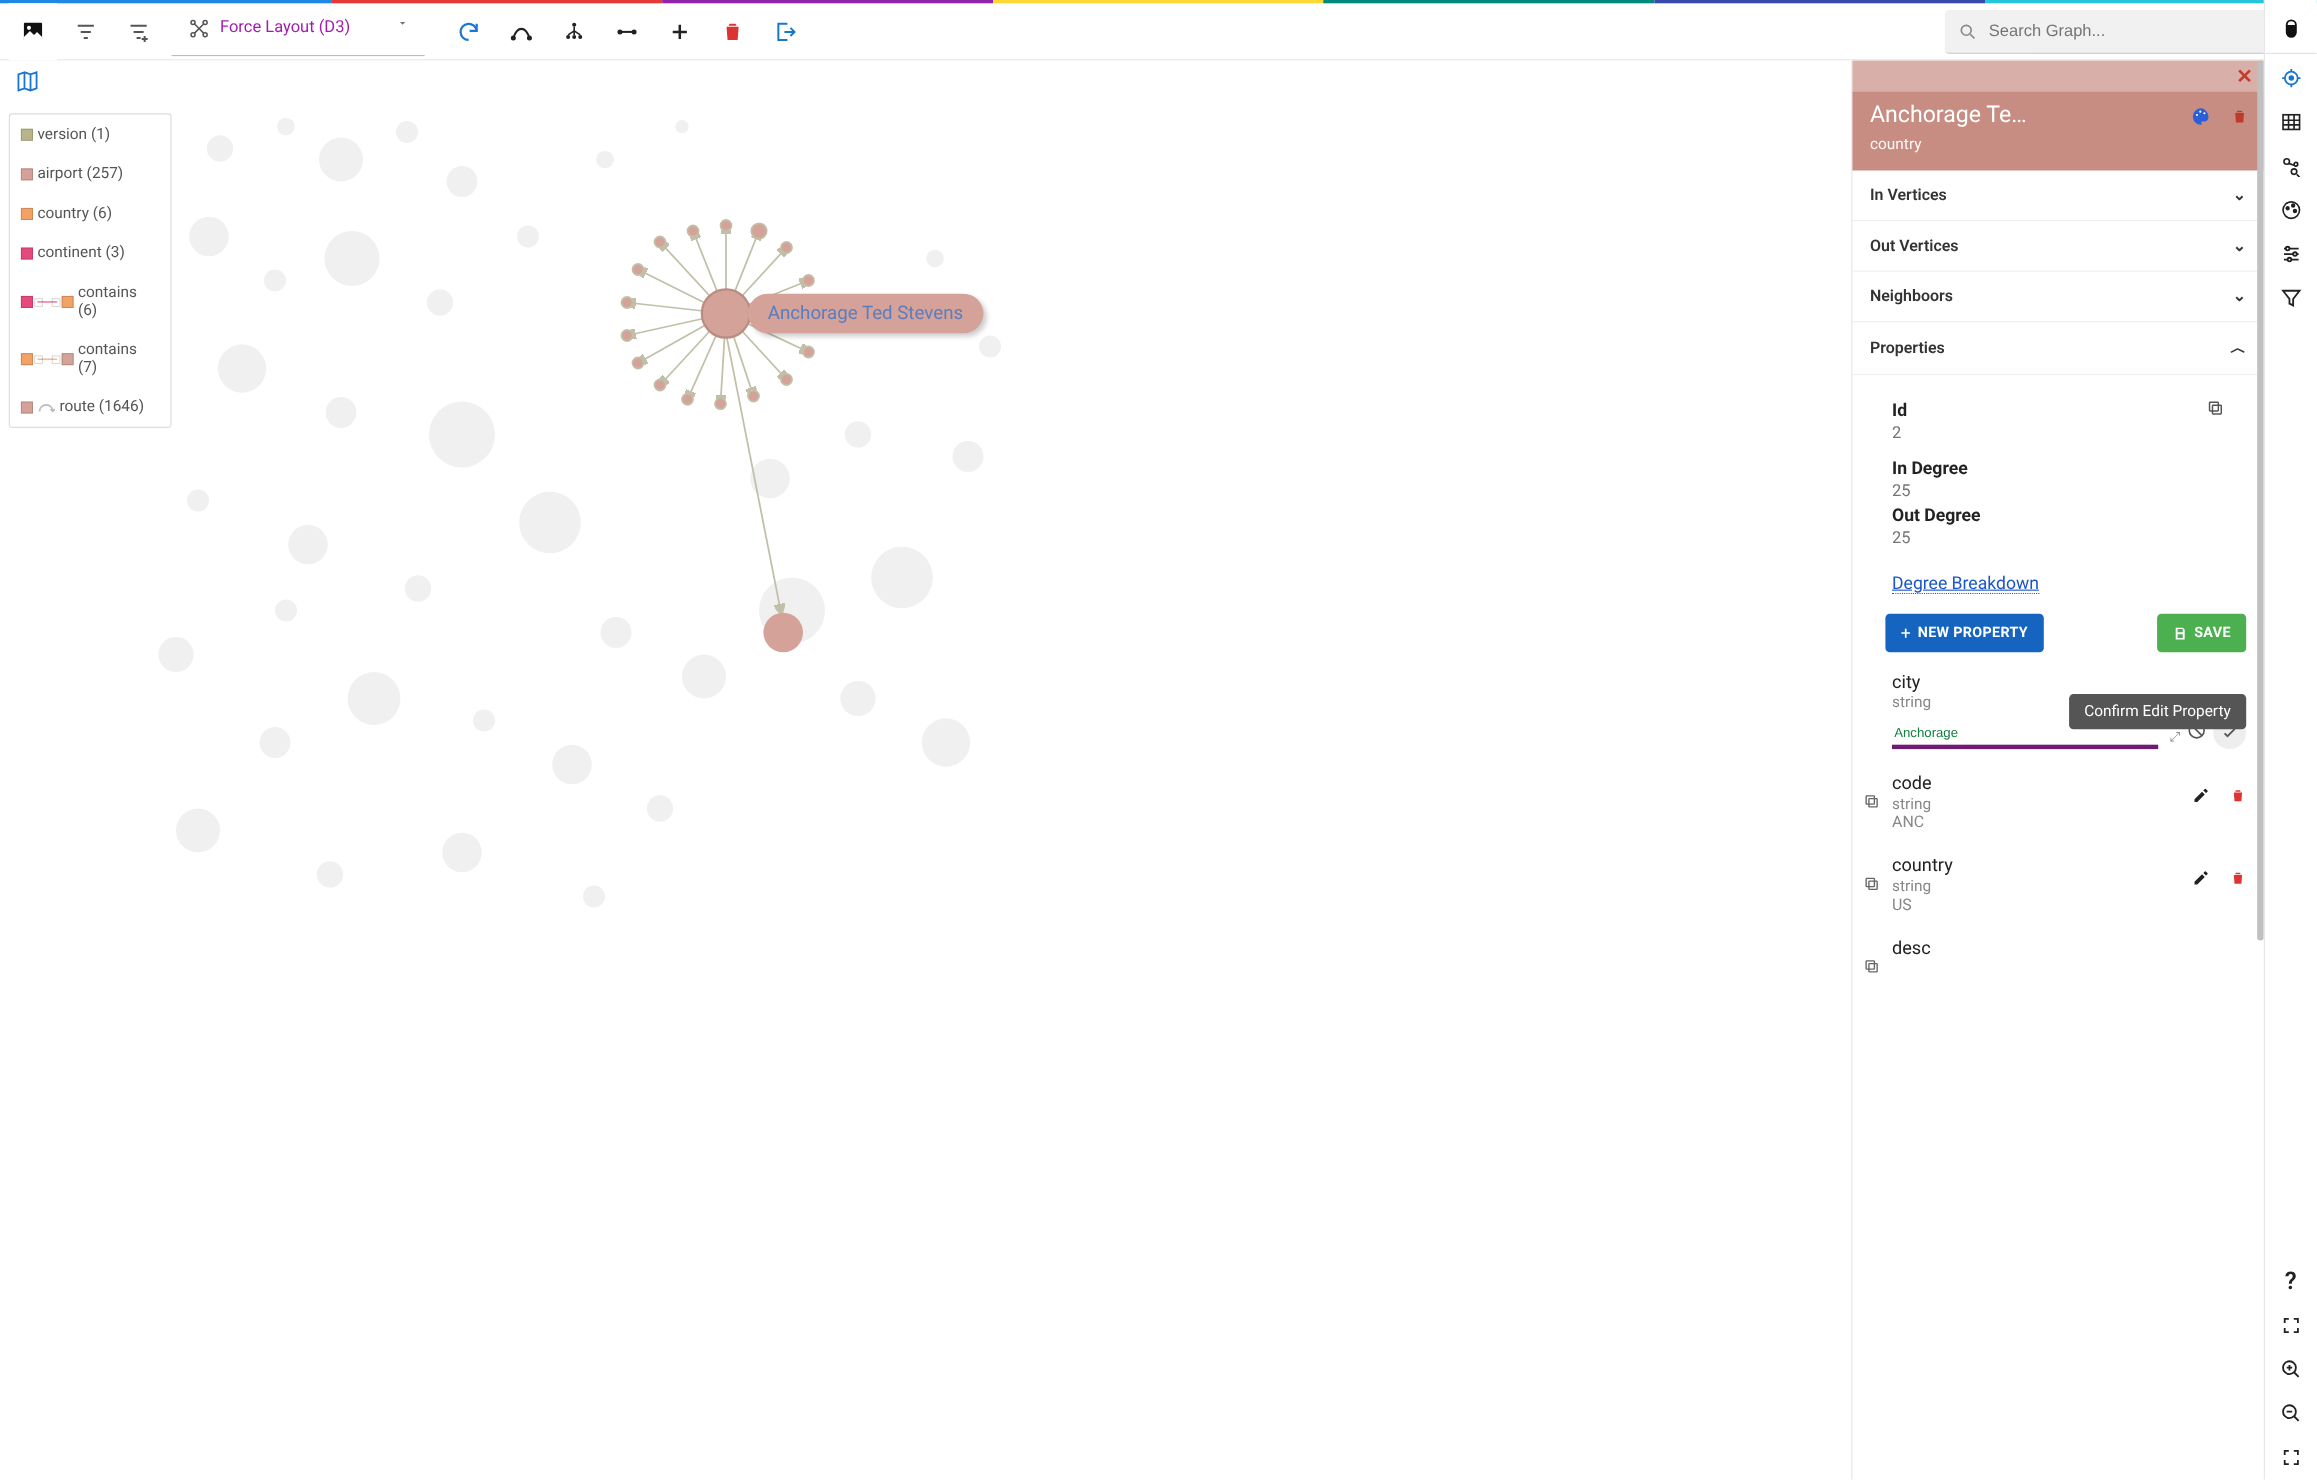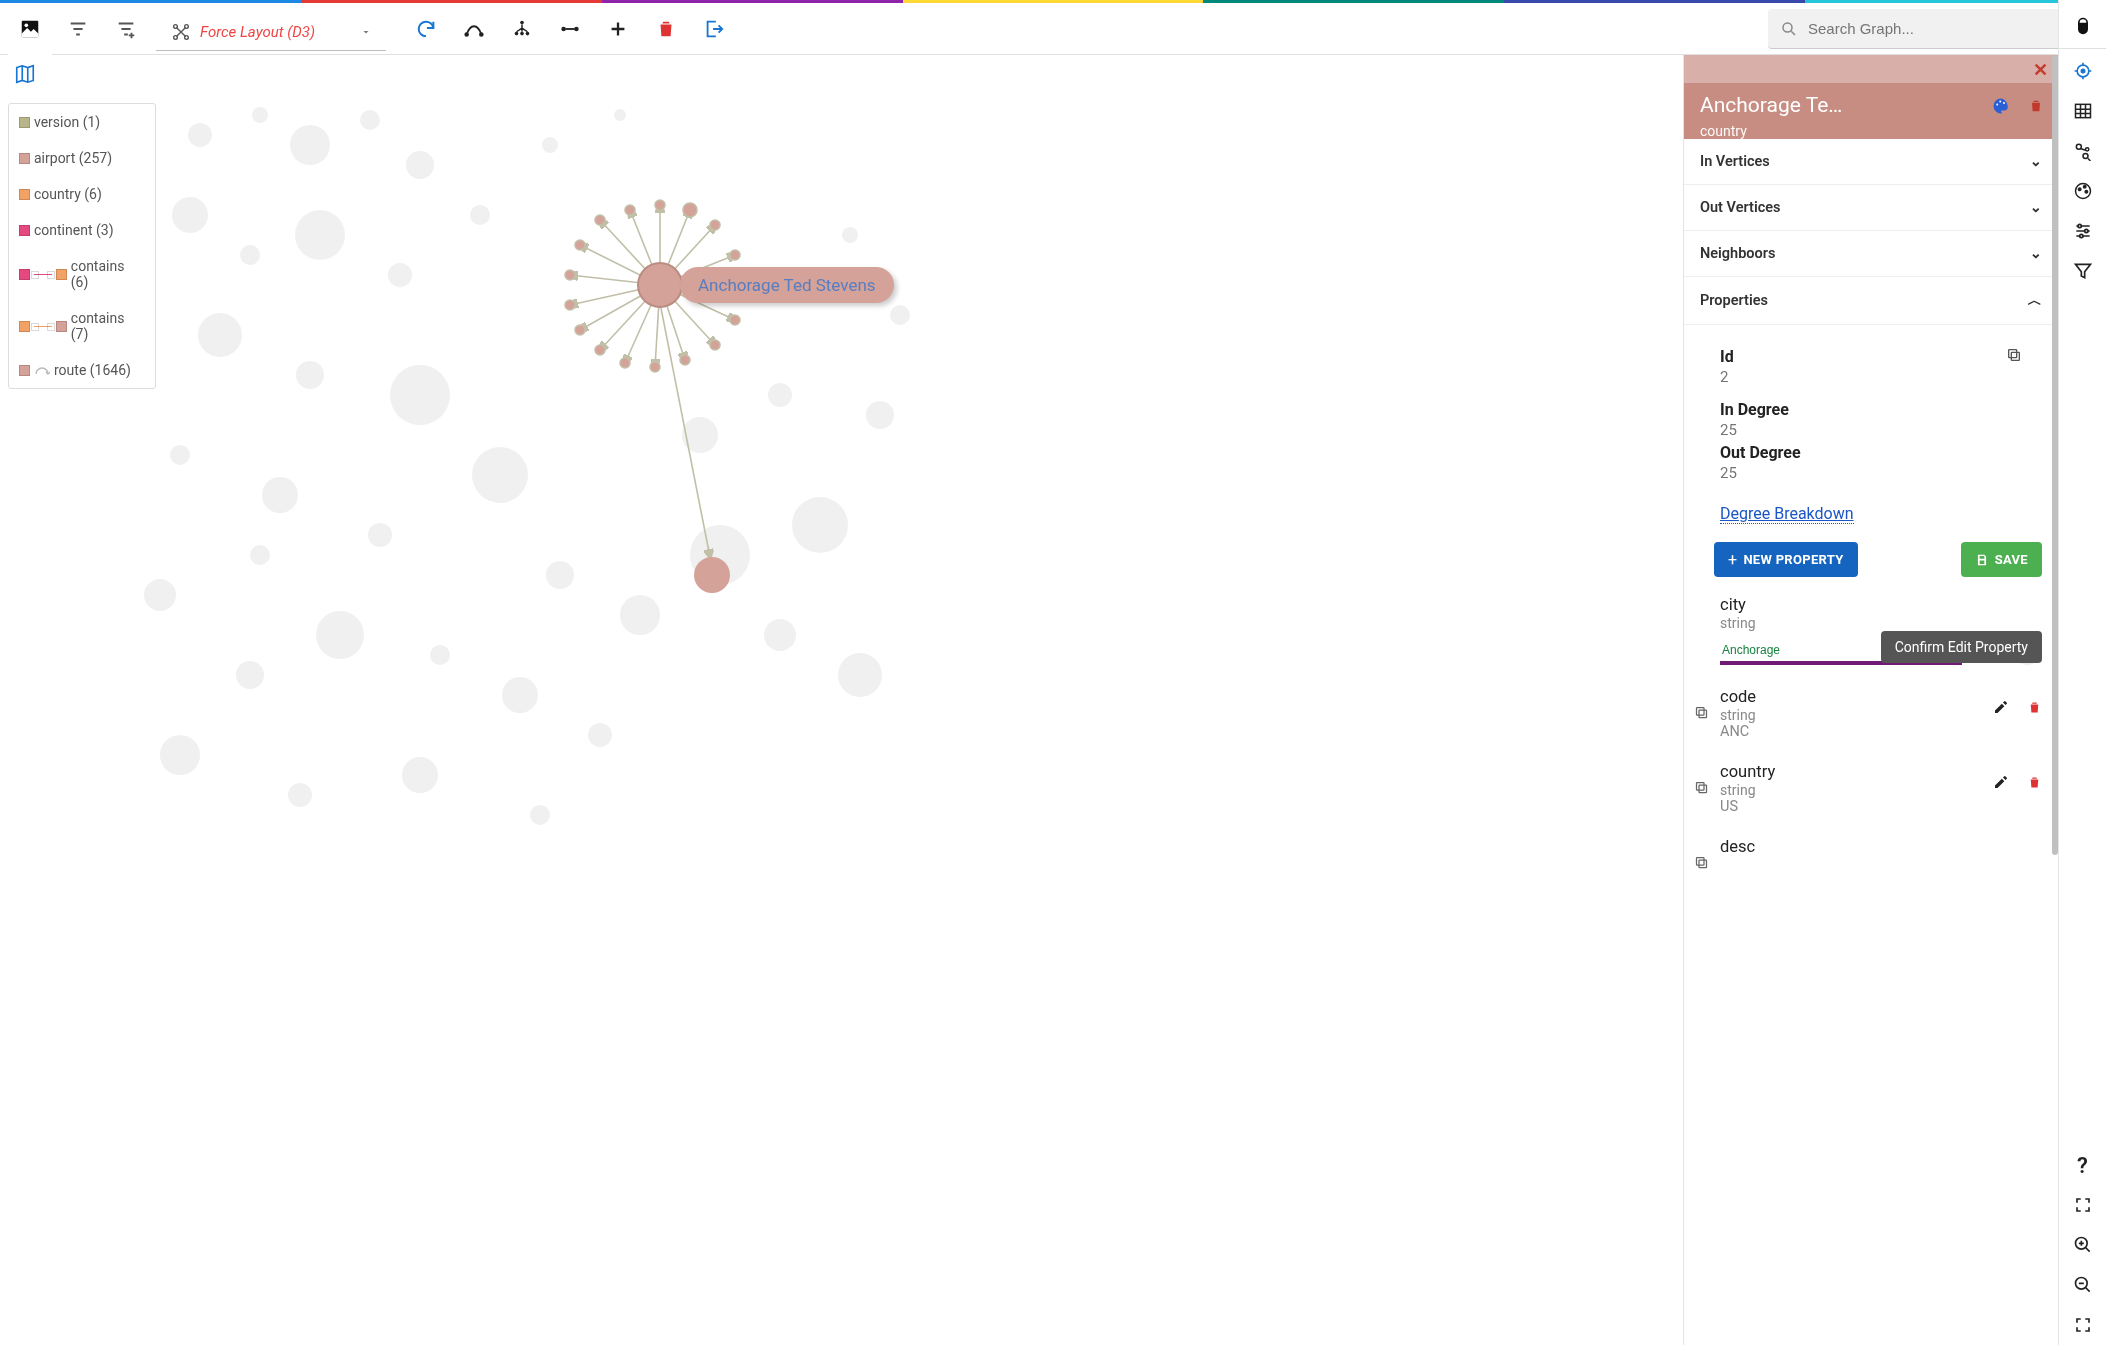--- a/index.html
+++ b/index.html
@@ -12,22 +12,22 @@
     height: 52px; display: flex; align-items: stretch; border-bottom: 1px solid #e0e0e0;
   }
   .toolbar-left { display: flex; align-items: center; gap: 4px; padding-left: 8px; }
   .toolbar-btn {
     width: 44px; height: 52px; display: flex; align-items: center; justify-content: center;
     cursor: pointer; color: #555;
   }
   .toolbar-btn.active { color: #1976d2; }
   .toolbar-btn svg { width: 22px; height: 22px; }
   .layout-dropdown {
-    display: flex; align-items: center; gap: 8px; padding: 0 14px; min-width: 230px;
-    border-bottom: 1px solid #bbb; margin: 8px 4px 0 4px; height: 36px; color: #ef4444; font-style: italic;
+    display: flex; align-items: flex-start; gap: 8px; padding: 0 14px; min-width: 230px;
+    border-bottom: 1px solid #bbb; margin: 8px 4px 0 4px; height: 36px; color: #a21caf;
   }
   .layout-dropdown .label { flex: 1; font-size: 15px; }
   .toolbar-mid { display: flex; align-items: center; margin-left: 12px; }
   .toolbar-mid .toolbar-btn { width: 48px; }
   .toolbar-search {
     margin-left: auto; display: flex; align-items: center; gap: 10px;
     background: #f1f1f1; border-radius: 4px; height: 40px; padding: 0 12px;
     margin-top: 6px; margin-right: 8px; min-width: 330px;
     border-bottom: 1px solid #ccc;
   }
@@ -70,21 +70,21 @@
     position: absolute; top: 0; right: 0; width: 375px; bottom: 0;
     background: #fff; border-left: 1px solid #e5e5e5;
     display: flex; flex-direction: column; z-index: 8;
   }
   .panel-top {
     height: 28px; background: #d8b0a9; display: flex; align-items: center; justify-content: flex-end;
     padding-right: 10px;
   }
   .panel-top .close { color: #c43c2e; cursor: pointer; font-weight: bold; font-size: 18px; }
   .panel-header {
-    background: #c78d82; color: #fff; padding: 10px 14px 0 16px;
+    background: #c78d82; color: #fff; padding: 10px 14px 16px 16px;
     display: flex; align-items: flex-start;
   }
   .panel-header-text { flex: 1; }
   .panel-header-title { font-size: 21px; font-weight: 400; margin-bottom: 6px; }
   .panel-header-sub { font-size: 14px; opacity: 0.95; }
   .panel-header-icons { display: flex; gap: 18px; align-items: center; padding-top: 4px; }
   .panel-header-icons .palette { color: #2a5fd6; }
   .panel-header-icons .trash { color: #c0392b; }
   
   .accordion-row {

